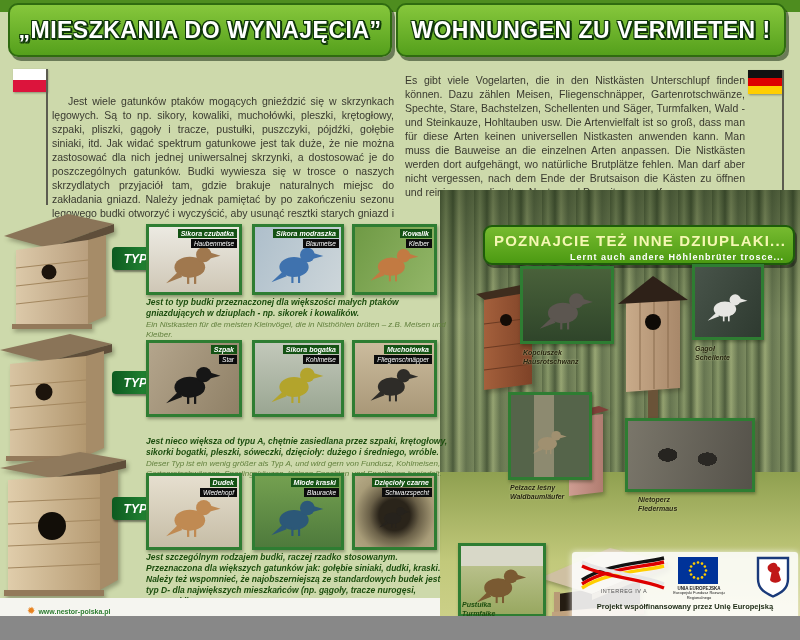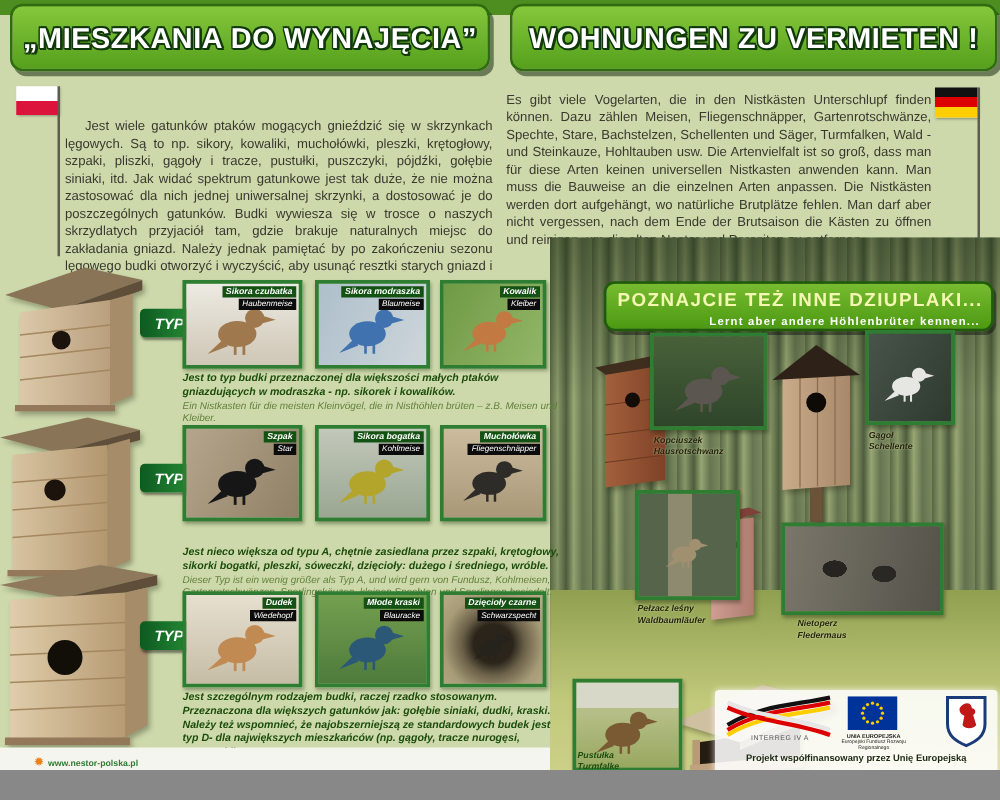--- a/index.html
+++ b/index.html
@@ -5,21 +5,21 @@
   html,body{margin:0;padding:0;background:#888;}
   .poster{position:relative;width:800px;height:616px;background:#cdd9ab;overflow:hidden;
           font-family:"Liberation Sans",sans-serif;}
 
   
   .topbar{position:absolute;left:0;top:0;width:800px;height:12px;background:#4e8d1f;}
   .banner{position:absolute;top:3px;height:54px;background:linear-gradient(#86c73c,#55a01c);
           border:2px solid #2f6b10;border-radius:10px;box-shadow:3px 4px 0 rgba(10,30,5,.5);
           display:flex;align-items:center;justify-content:center;box-sizing:border-box;}
   .banner-pl{left:8px;width:384px;}
-  .banner-de{left:408px;width:390px;}
+  .banner-de{left:396px;width:390px;}
   .banner span{color:#fff;font-weight:bold;font-size:23px;letter-spacing:.5px;white-space:nowrap;
        text-shadow:2px 2px 0 #10380a,-1px -1px 0 #10380a,1px -1px 0 #10380a,-1px 1px 0 #10380a,2px 0 0 #10380a,0 2px 0 #10380a;}
 
   
   .intro{position:absolute;font-size:10.5px;color:#39392f;text-align:justify;line-height:1.33;}
   .intro-pl{left:52px;top:95px;width:342px;text-indent:16px;}
   .intro-de{left:405px;top:74px;width:340px;}
   .flag{position:absolute;box-shadow:1px 1px 2px rgba(0,0,0,.35);}
   .flag-pl{left:13px;top:69px;width:34px;height:23px;background:linear-gradient(#fff 0 50%,#dc143c 50% 100%);}
   .flag-de{left:748px;top:70px;width:34px;height:24px;background:linear-gradient(#111 0 33%,#dd0000 33% 66%,#ffce00 66% 100%);}
@@ -188,21 +188,21 @@
   <div class="photo" style="left:352px;top:224px;width:85px;height:71px;background:linear-gradient(120deg,#6f9a45,#93b668)">
     <svg class="birdsvg" viewBox="0 0 40 36">
         <use href="#bird" fill="#c27a42"></use>
       </svg>
     <div class="plab">
       <span class="pl">Kowalik</span>
       <span class="de">Kleiber</span>
     </div>
   </div>
   <div class="caption" style="top:297px">
-    <div class="cpl">Jest to typ budki przeznaczonej dla większości małych ptaków gniazdujących w modraszka - np. sikorek i kowalików.</div>
+    <div class="cpl">Jest to typ budki przeznaczonej dla większości małych ptaków gniazdujących w dziuplach - np. sikorek i kowalików.</div>
     <div class="cde">Ein Nistkasten für die meisten Kleinvögel, die in Nisthöhlen brüten – z.B. Meisen und Kleiber.</div>
   </div>
 
   <div class="photo" style="left:146px;top:340px;width:96px;height:77px;background:linear-gradient(120deg,#b4a58c,#8f8066)">
     <svg class="birdsvg" viewBox="0 0 40 36">
         <use href="#bird" fill="#161616"></use>
       </svg>
     <div class="plab">
       <span class="pl">Szpak</span>
       <span class="de">Star</span>
@@ -258,21 +258,21 @@
       <span class="de">Schwarzspecht</span>
     </div>
   </div>
   <div class="caption" style="top:552px">
     <div class="cpl">Jest szczególnym rodzajem budki, raczej rzadko stosowanym. Przeznaczona dla większych gatunków jak: gołębie siniaki, dudki, kraski. Należy też wspomnieć, że najobszerniejszą ze standardowych budek jest typ D- dla największych mieszkańców (np. gągoły, tracze nurogęsi, puszczyki).</div>
     <div class="cde">Es ist ein besonderer Nistkasten der aber selten verwendet wird. Er ist geeignet für größere Vögel wie: Hohltauben, Wiedehopfe, Blauracken. Erwähnt werden soll hier auch der größte Nistkastentyp Typ D – für die größten Höhlenbrüter (z.B. Schellenten, Gänsesäger, Waldkäuze).</div>
   </div>
 
   <div class="rbanner">
     <div class="l1">POZNAJCIE TEŻ INNE DZIUPLAKI...</div>
-    <div class="l2">Lernt aber andere Höhlenbrüter  kennen...</div>
+    <div class="l2">Lernt auch andere Höhlenbrüter  trosce...</div>
   </div>
 
   <svg class="nbox" style="left:476px;top:276px;width:64px;height:118px" viewBox="0 0 64 118">
     <defs>
         <linearGradient id="wR1" x1="0" y1="0" x2="1" y2="0">
           <stop offset="0" stop-color="#a4603c"></stop>
           <stop offset="1" stop-color="#7e4227"></stop>
         </linearGradient>
       </defs>
     <polygon points="0,18 50,8 64,14 12,26" fill="#3f2d1e"></polygon>

